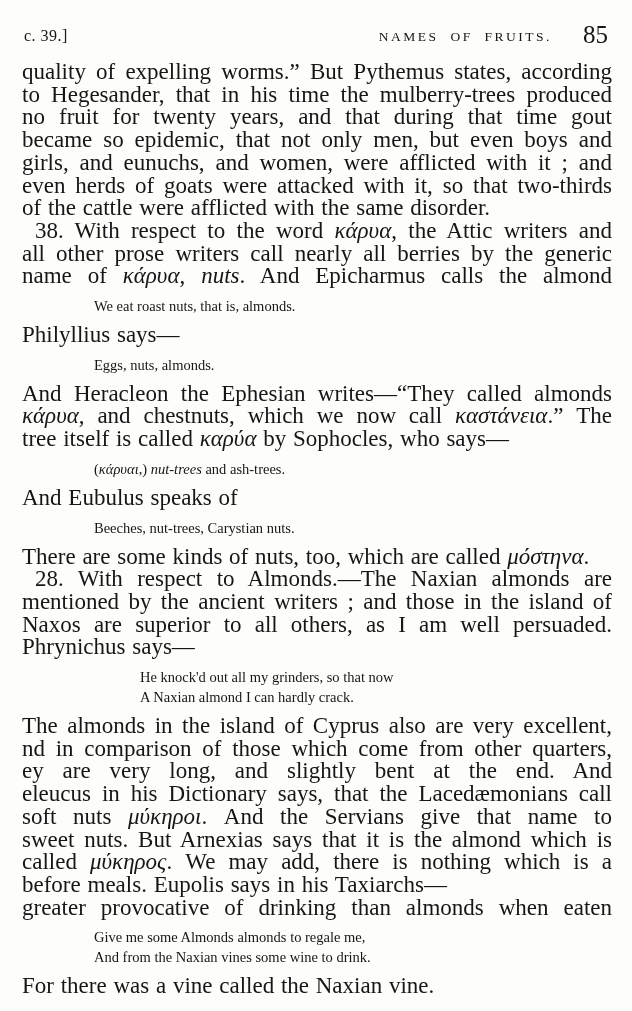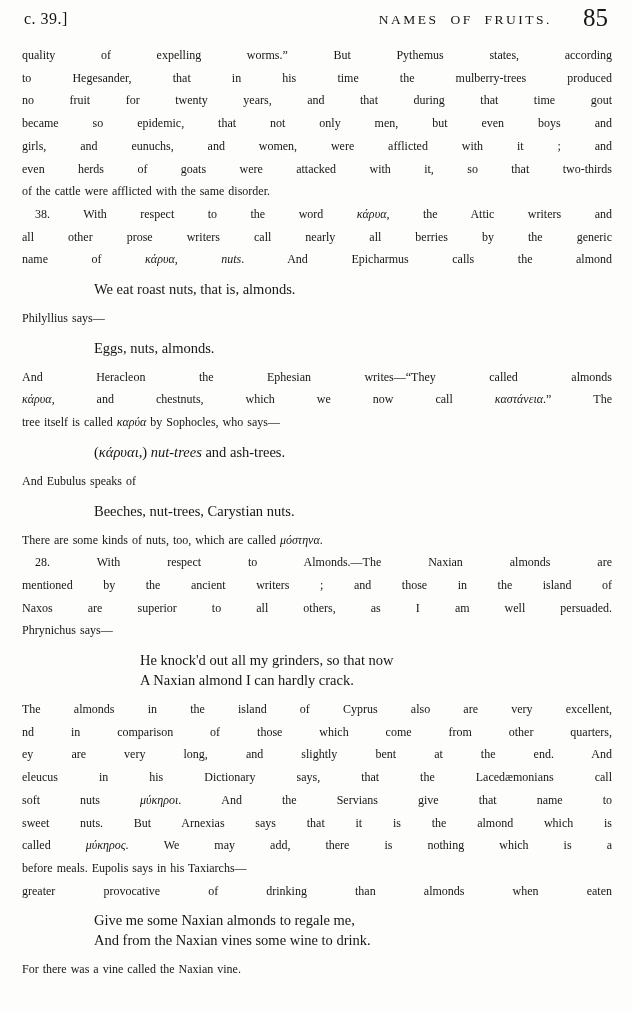--- a/index.html
+++ b/index.html
@@ -2,21 +2,21 @@
 <html><head>
 <meta charset="utf-8">
 <style>
   html, body { margin: 0; padding: 0; }
   body { background: #ffffff; }
   .page {
     position: relative;
     width: 632px;
     height: 1011px;
     box-sizing: border-box;
-    padding: 4px 20px 0 22px;
+    padding: 21px 20px 0 22px;
     background: #fdfdfb;
     color: #161616;
     font-family: "Liberation Serif", "DejaVu Serif", serif;
     overflow: hidden;
   }
   .header {
     position: relative;
     height: 28px;
     margin-bottom: 12px;
   }
@@ -37,21 +37,21 @@
     letter-spacing: 2.5px;
     word-spacing: 6px;
   }
   .pageno {
     position: absolute;
     right: 4px;
     top: 0;
     font-size: 25px;
   }
   .para {
-    font-size: 12px;
+    font-size: 23px;
     line-height: 22.7px;
     word-spacing: 1px;
   }
   .para .ln.just {
     text-align: justify;
     -moz-text-align-last: justify;
     text-align-last: justify;
   }
   .para .ln.fin { text-align: left; }
   .ln.indent1 { text-indent: 13px; }
@@ -128,20 +128,20 @@
         <div class="ln just"><span>nd in comparison of those which come from other quarters,</span></div>
         <div class="ln just"><span>ey are very long, and slightly bent at the end. And</span></div>
         <div class="ln just"><span>eleucus in his Dictionary says, that the Lacedæmonians call</span></div>
         <div class="ln just"><span>soft nuts </span><i>μύκηροι</i><span>. And the Servians give that name to</span></div>
         <div class="ln just"><span>sweet nuts. But Arnexias says that it is the almond which is</span></div>
         <div class="ln just"><span>called </span><i>μύκηρος</i><span>. We may add, there is nothing which is a</span></div>
         <div class="ln fin"><span>before meals. Eupolis says in his Taxiarchs—</span></div>
         <div class="ln just"><span>greater provocative of drinking than almonds when eaten</span></div>
       </div>
       <div class="quote">
-        <div class="ln fin"><span>Give me some Naxian almonds to regale me,</span></div>
+        <div class="ln fin"><span>Give me some Almonds almonds to regale me,</span></div>
         <div class="ln fin"><span>And from the Naxian vines some wine to drink.</span></div>
       </div>
       <div class="para">
         <div class="ln fin"><span>For there was a vine called the Naxian vine.</span></div>
       </div>
     </div>
 </div>
 
 </body></html>

